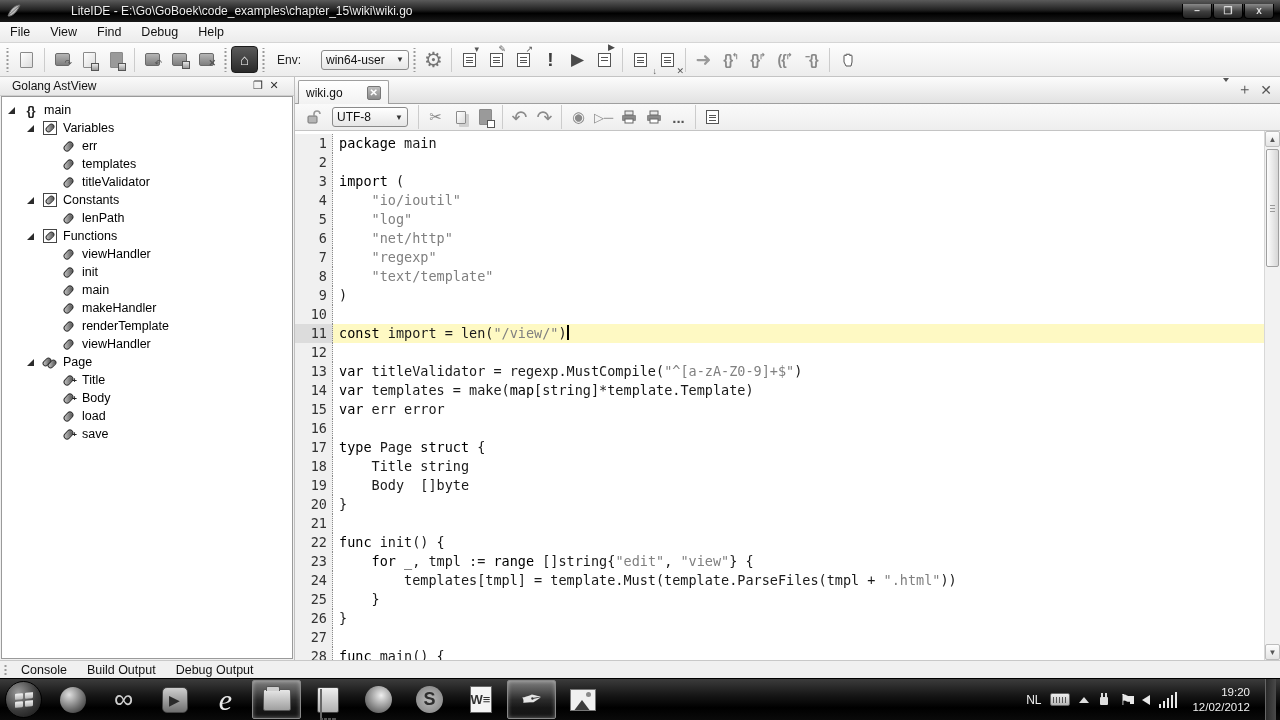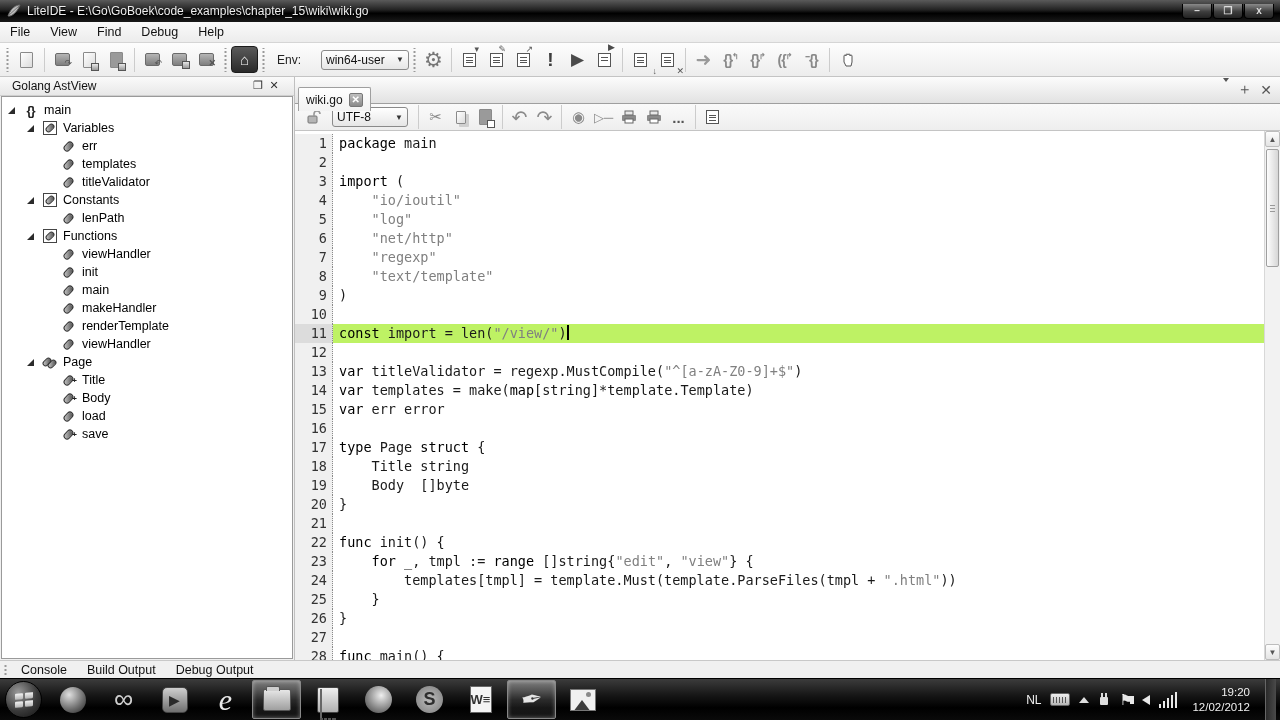--- a/index.html
+++ b/index.html
@@ -3,21 +3,21 @@
 <meta charset="utf-8">
 <style>
   * { margin:0; padding:0; box-sizing:border-box; }
   html,body { width:1280px; height:720px; overflow:hidden; }
   body { font-family:"Liberation Sans", sans-serif; background:#f0f0f0; position:relative; }
 
   
   .titlebar { height:22px; background:linear-gradient(#5a5a5a,#222 45%,#000 60%,#1a1a1a);
     display:flex; align-items:center; color:#eee; font-size:12px; padding:0 4px; }
   .titlebar .app-icon { width:16px; height:16px; margin:0 5px 0 2px; display:inline-block; }
-  .titlebar .title-text { flex:1; white-space:nowrap; overflow:hidden; text-shadow:0 1px 1px #000; }
+  .titlebar .title-text { flex:1; white-space:nowrap; overflow:hidden; text-shadow:0 1px 1px #000;margin-left:44px; }
   .win-controls { display:flex; gap:1px; margin-right:2px; }
   .win-btn { width:30px; height:15px; background:linear-gradient(#8a8a8a,#3d3d3d 55%,#222);
     border:1px solid #000; border-top:none; border-radius:0 0 4px 4px; color:#ddd;
     font-size:10px; line-height:13px; text-align:center; font-weight:bold; }
 
   
   .menubar { height:21px; background:linear-gradient(#fafafa,#ececec); border-bottom:1px solid #d5d5d5;
     display:flex; align-items:center; font-size:12.5px; color:#111; }
   .menu-item { padding:3px 10px; }
 
@@ -70,42 +70,42 @@
   .tag2 { position:absolute; left:2px; top:2px; }
   .plusdot { position:absolute; right:1px; bottom:0; font-size:8px; font-weight:bold; color:#222; line-height:6px; }
   .tree-label { padding-left:4px; white-space:nowrap; }
 
   
   .editor-zone { flex:1; display:flex; flex-direction:column; background:#f0f0f0; min-width:0; }
   .tabbar { height:27px; display:flex; align-items:flex-end; background:linear-gradient(#fcfcfc,#e2e2e2);
     border-bottom:1px solid #9f9f9f; padding-left:3px; }
   .tab { height:24px; background:linear-gradient(#ffffff,#f2f2f2); border:1px solid #9f9f9f; border-bottom:none;
     border-radius:2px 2px 0 0; display:flex; align-items:center; padding:0 7px; font-size:12px; color:#111;
-    position:relative; top:8px; }
+    position:relative; top:1px;gap:18px; }
   .tab-close { width:14px; height:14px; margin-left:6px; background:linear-gradient(#bfbfbf,#8a8a8a);
     border:1px solid #777; border-radius:2px; color:#fff; font-size:10px; line-height:12px; text-align:center; font-weight:bold; }
   .tabbar-right { margin-left:auto; display:flex; align-items:center; gap:8px; padding:0 8px 4px 0; color:#444; }
   .tr-btn { font-size:13px; color:#555; }
   .tablist-ic { display:inline-block; }
   .tablist-ic .bar { width:13px; height:3px; background:#666; margin:2px 0; }
   .tablist-ic .dn { width:0; height:0; border-top:4px solid #555; border-left:3px solid transparent;
     border-right:3px solid transparent; margin:1px auto 0; }
 
   .edit-toolbar { height:27px; background:linear-gradient(#fafafa,#eeeeee); border-bottom:1px solid #c4c4c4;
     display:flex; align-items:center; padding:0 6px; }
   .et-btn { width:25px; height:24px; display:flex; align-items:center; justify-content:center; color:#8a8a8a; font-size:15px; }
   .doc-ic { width:13px; height:14px; border:1px solid #555; background:#fff; padding:2px 1px; }
   .doc-ic i { display:block; height:1px; background:#555; margin:1.5px 1px; }
 
   
   .code-wrap { flex:1; display:flex; background:#fff; overflow:hidden; position:relative; }
   .code-scroll { flex:1; overflow:hidden; font-family:"DejaVu Sans Mono", monospace; font-size:13.5px;
     line-height:19px; padding-top:3px; }
   .code-row { display:flex; height:19px; white-space:pre; }
-  .code-row.current { background:#bef264; }
+  .code-row.current { background:#fef9c3; }
   .gutter { width:38px; flex:none; text-align:right; padding-right:5px; color:#333;
     background:#f0f0f0; border-right:1px dotted #8a8a8a; }
   .code-row.current .gutter { background:#dcdcdc; }
   .code-text { padding-left:6px; color:#1a1a1a; }
   .tok-k { font-weight:normal; color:#000; }
   .tok-s { color:#808080; }
   .caret { display:inline-block; width:2px; height:15px; background:#000; vertical-align:-2px; }
 
   
   .vscroll { width:16px; flex:none; background:#f2f2f2; border-left:1px solid #d8d8d8;

